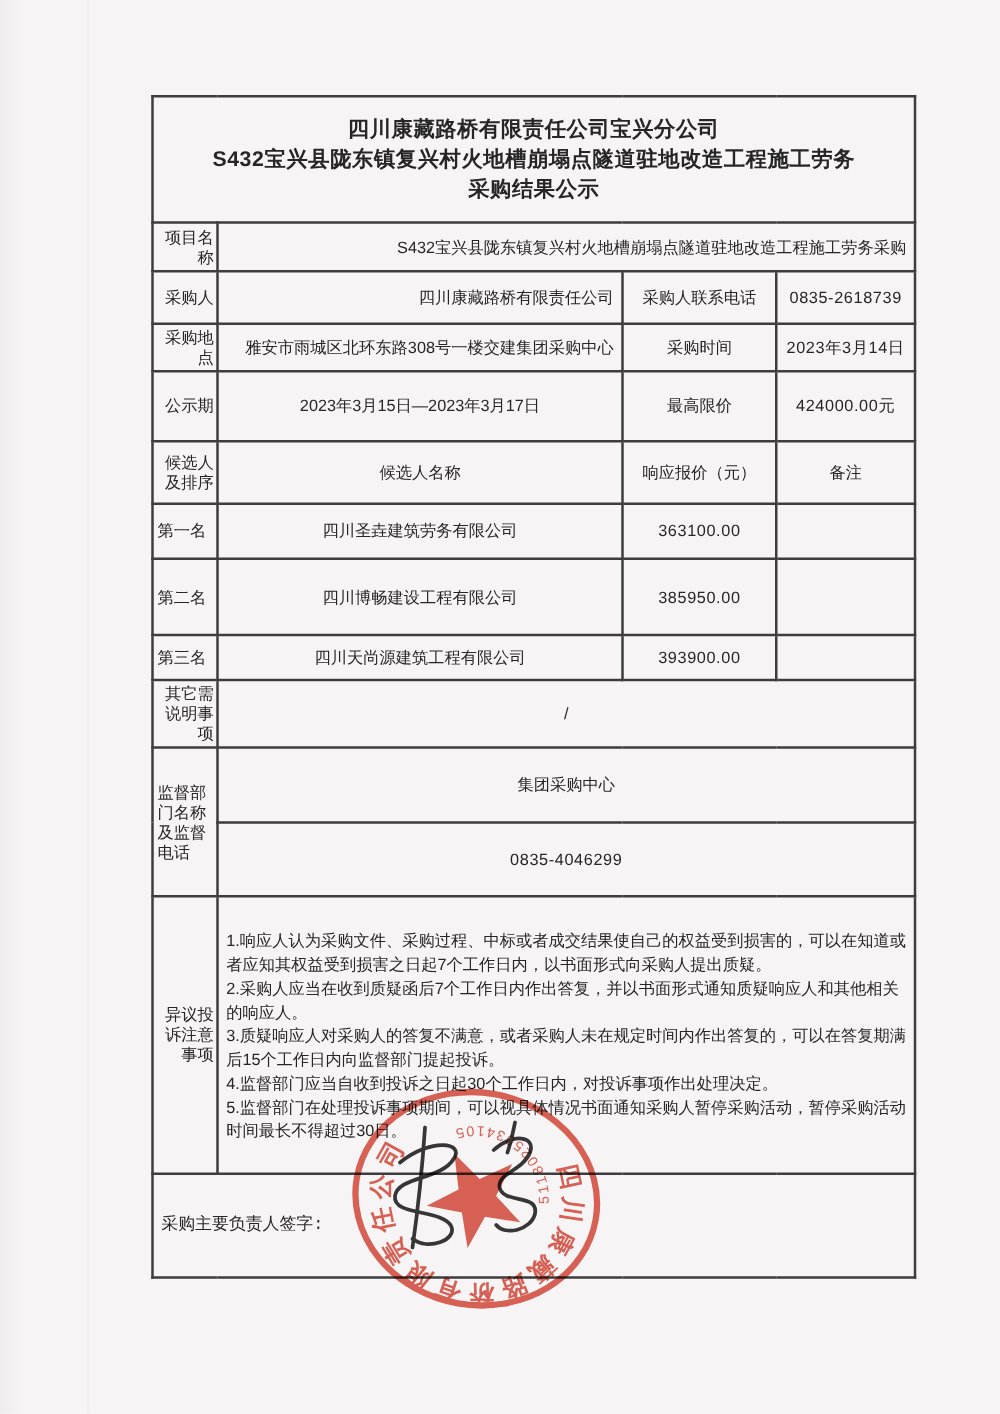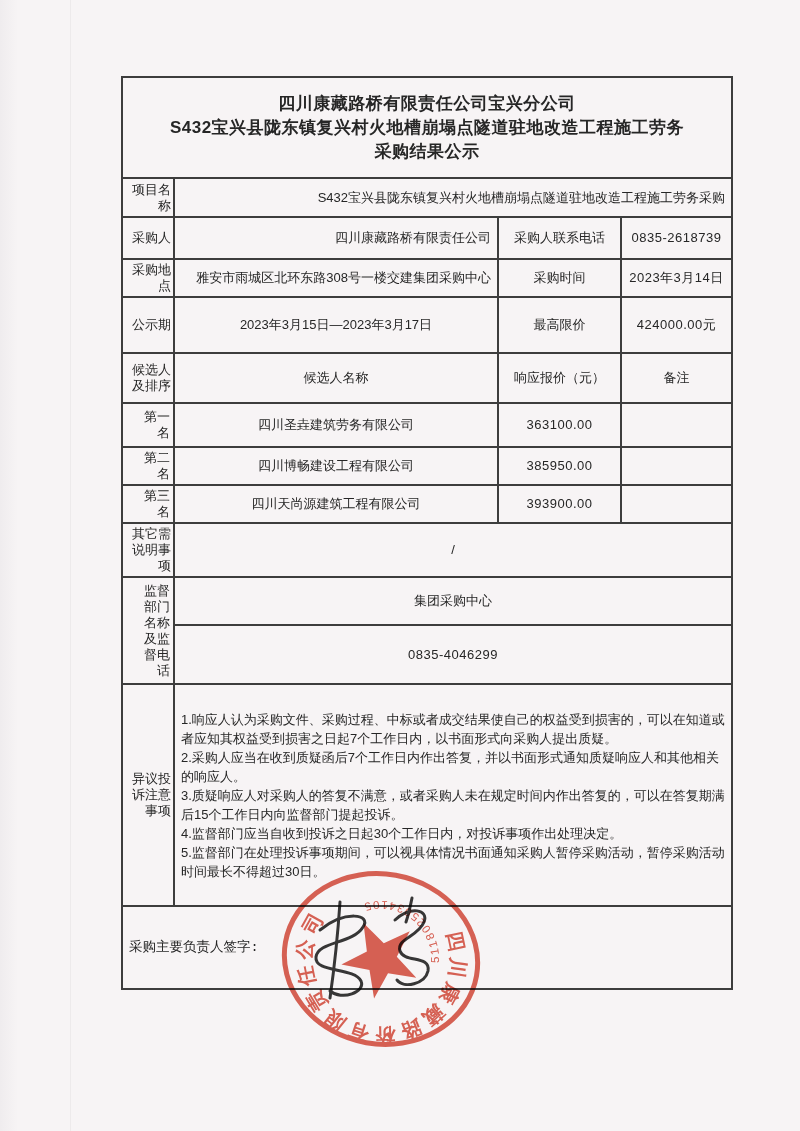--- a/index.html
+++ b/index.html
@@ -13,21 +13,21 @@
   .scanline{position:absolute;left:70px;top:0;width:1px;height:1131px;background:rgba(60,60,60,0.05);}
   table.doc{
     position:absolute;left:121px;top:76px;width:610px;
     border-collapse:collapse;table-layout:fixed;
     font-size:13px;color:#262626;
   }
   td{border:2px solid #3d3d3d;padding:2px 6px;vertical-align:middle;line-height:16px;word-break:break-all;}
   .title-cell{text-align:center;vertical-align:middle;padding:6px 2px;}
   .title-line{font-weight:bold;font-size:17px;line-height:24px;letter-spacing:0.5px;}
   .lbl{text-align:right;padding-left:4px;padding-right:2px;}
-  .lbl-c{text-align:right;padding-left:15px;padding-right:3px;}
+  .lbl-c{text-align:left;padding-left:3px;padding-right:3px;}
   .val-l{text-align:right;padding-left:8px;}
   .val-c{text-align:center;}
   .num{letter-spacing:0.5px;}
   .obj-cell{padding:8px 6px 8px 6px;line-height:19px;}
   .obj-item{text-align:left;}
   .sign-cell{padding-left:6px;font-size:13.5px;font-family:Liberation Mono, monospace;}
   .seal{position:absolute;left:272px;top:862px;width:218px;height:194px;mix-blend-mode:multiply;z-index:5;}
   .signature{position:absolute;left:300px;top:888px;width:160px;height:124px;z-index:6;mix-blend-mode:multiply;}
 </style>
 </head>
@@ -86,40 +86,40 @@
       <td class="val-c">备注</td>
     </tr>
 
     <tr style="height:44px">
       <td class="lbl-c">第一名</td>
       <td class="val-c">四川圣垚建筑劳务有限公司</td>
       <td class="val-c num">363100.00</td>
       <td class="val-c"></td>
     </tr>
 
-    <tr style="height:31px">
+    <tr style="height:61px">
       <td class="lbl-c">第二名</td>
       <td class="val-c">四川博畅建设工程有限公司</td>
       <td class="val-c num">385950.00</td>
       <td class="val-c"></td>
     </tr>
 
     <tr style="height:36px">
       <td class="lbl-c">第三名</td>
       <td class="val-c">四川天尚源建筑工程有限公司</td>
       <td class="val-c num">393900.00</td>
       <td class="val-c"></td>
     </tr>
 
     <tr style="height:45px">
       <td class="lbl">其它需说明事项</td>
       <td colspan="3" class="val-c">/</td>
     </tr>
 
-    <tr style="height:48px">
+    <tr style="height:60px">
       <td rowspan="2" class="lbl-c">监督部门名称及监督电话</td>
       <td colspan="3" class="val-c">集团采购中心</td>
     </tr>
     <tr style="height:59px">
       <td colspan="3" class="val-c num">0835-4046299</td>
     </tr>
 
     <tr style="height:222px">
       <td class="lbl">异议投诉注意事项</td>
       <td colspan="3" class="obj-cell">

